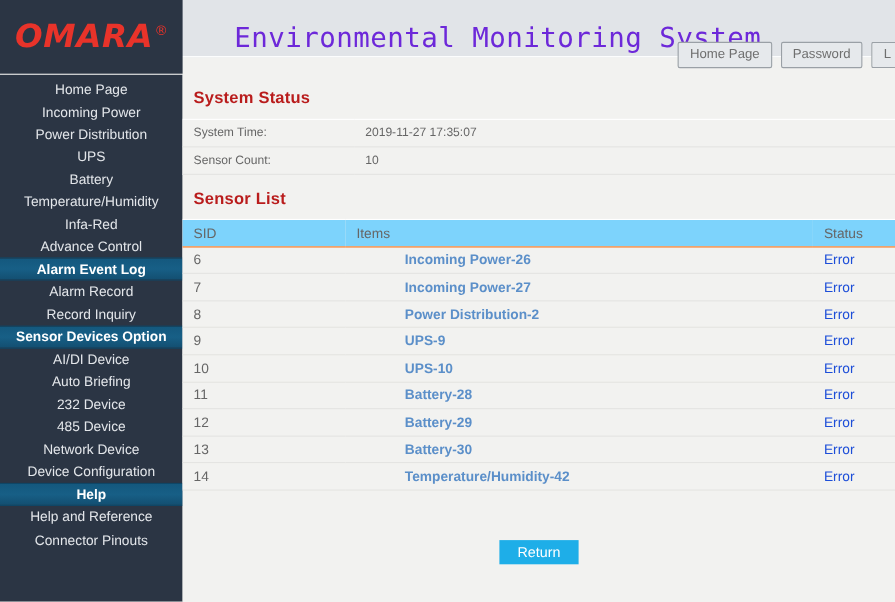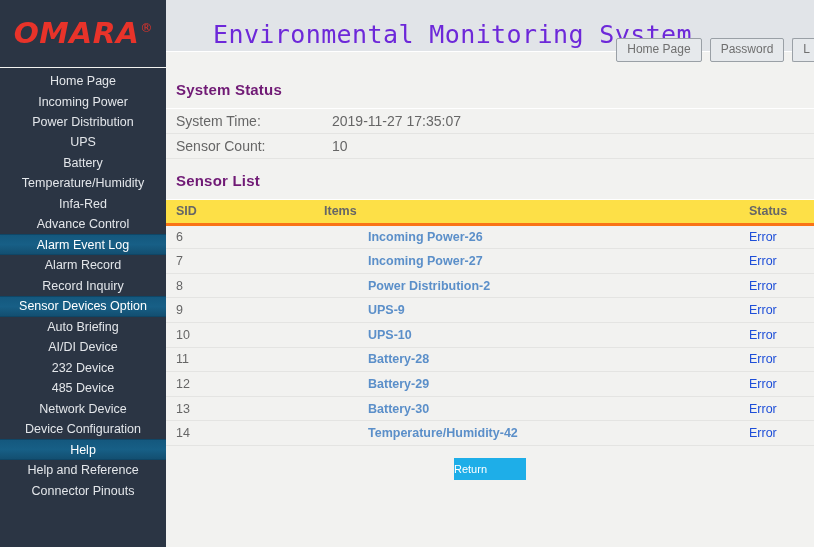--- a/index.html
+++ b/index.html
@@ -110,72 +110,72 @@
     display: flex;
     align-items: center;
     justify-content: center;
     font-size: 12.5px;
     color: #e3e6ea;
     cursor: pointer;
     white-space: nowrap;
   }
   .nav-item.section {
     background: linear-gradient(to bottom, #14587e 0%, #175f86 50%, #134f71 100%);
-    font-weight: normal;
+    font-weight: bold;
     color: #ffffff;
     border-top: 1px solid #0f4666;
     border-bottom: 1px solid #0f4666;
     height: 21px;
   }
 
   
   .content {
     position: absolute;
     top: 68px; left: 166px;
     width: 648px;
     height: 479px;
     background: #f2f2f0;
     padding: 0;
   }
   .panel-title {
     font-size: 15px;
     font-weight: bold;
-    color: #701a75;
+    color: #b91c1c;
     padding: 13px 0 10px 10px;
     letter-spacing: 0.2px;
   }
   .kv-table {
     width: 100%;
     border-collapse: collapse;
-    font-size: 14px;
+    font-size: 11px;
   }
   .kv-table tr { height: 25px; }
   .kv-table td {
     color: #666666;
     padding: 0 0 0 10px;
     border-top: 1px solid #ffffff;
     border-bottom: 1px solid #e4e4e2;
     background: #f2f2f0;
   }
   .kv-table td.key { width: 156px; }
 
   .list-table {
     width: 100%;
     border-collapse: collapse;
     font-size: 12.5px;
   }
   .list-table tr { height: 24.6px; }
   .list-table th {
     text-align: left;
-    font-weight: bold;
+    font-weight: normal;
     color: #666666;
     padding: 0 0 0 10px;
     border-top: 1px solid #ffffff;
-    border-bottom: 3px solid #f97316;
-    background: #fde047;
+    border-bottom: 1px solid #f97316;
+    background: #7dd3fc;
   }
   .list-table td {
     padding: 0 0 0 10px;
     border-top: 1px solid #ffffff;
     border-bottom: 1px solid #e4e4e2;
     background: #f2f2f0;
     color: #666666;
   }
   .col-sid   { width: 148px; }
   .col-items { width: 425px; }
@@ -193,27 +193,28 @@
   .btn-row {
     display: flex;
     justify-content: center;
     padding-top: 12px;
   }
   .return-btn {
     background: #1eaee8;
     color: #ffffff;
     border: none;
     font-family: "Liberation Sans", sans-serif;
-    font-size: 11px;
+    font-size: 13px;
     width: 72px;
     height: 22px;
     line-height: 22px;
-    text-align: left;
+    text-align: center;
     cursor: pointer;
     padding: 0;
+    margin-top: 33px;
   }
 </style>
 </head>
 <body>
 
 <div id="app">
 
   <div class="topbar">
 
     <div class="logo-box">
@@ -235,22 +236,22 @@
       <div class="nav-item">Power Distribution</div>
       <div class="nav-item">UPS</div>
       <div class="nav-item">Battery</div>
       <div class="nav-item">Temperature/Humidity</div>
       <div class="nav-item">Infa-Red</div>
       <div class="nav-item">Advance Control</div>
       <div class="nav-item section">Alarm Event Log</div>
       <div class="nav-item">Alarm Record</div>
       <div class="nav-item">Record Inquiry</div>
       <div class="nav-item section">Sensor Devices Option</div>
+      <div class="nav-item">AI/DI Device</div>
       <div class="nav-item">Auto Briefing</div>
-      <div class="nav-item">AI/DI Device</div>
       <div class="nav-item">232 Device</div>
       <div class="nav-item">485 Device</div>
       <div class="nav-item">Network Device</div>
       <div class="nav-item">Device Configuration</div>
       <div class="nav-item section">Help</div>
       <div class="nav-item">Help and Reference</div>
       <div class="nav-item">Connector Pinouts</div>
     </nav>
 
   <main class="content">

